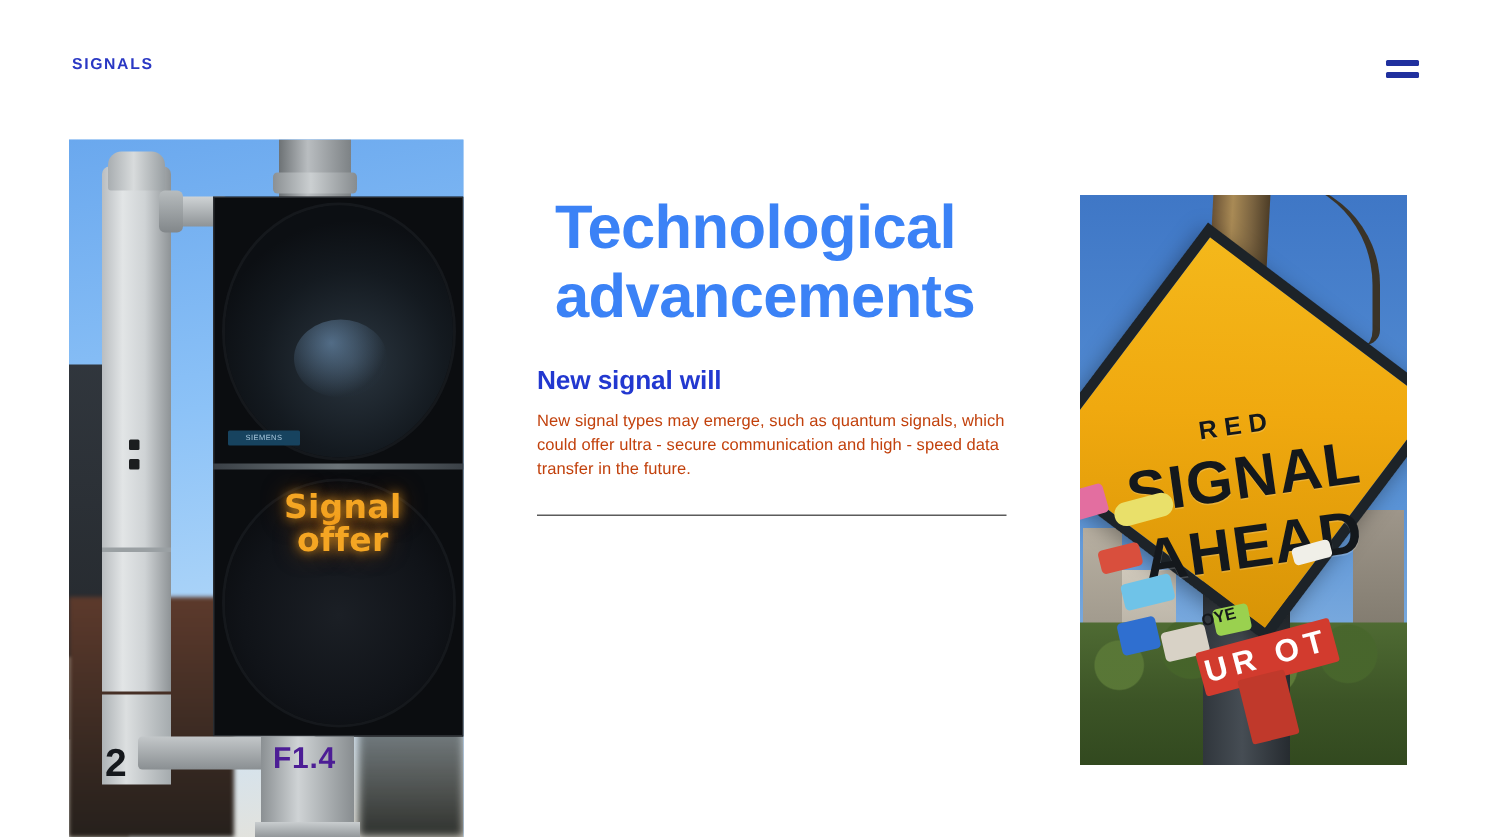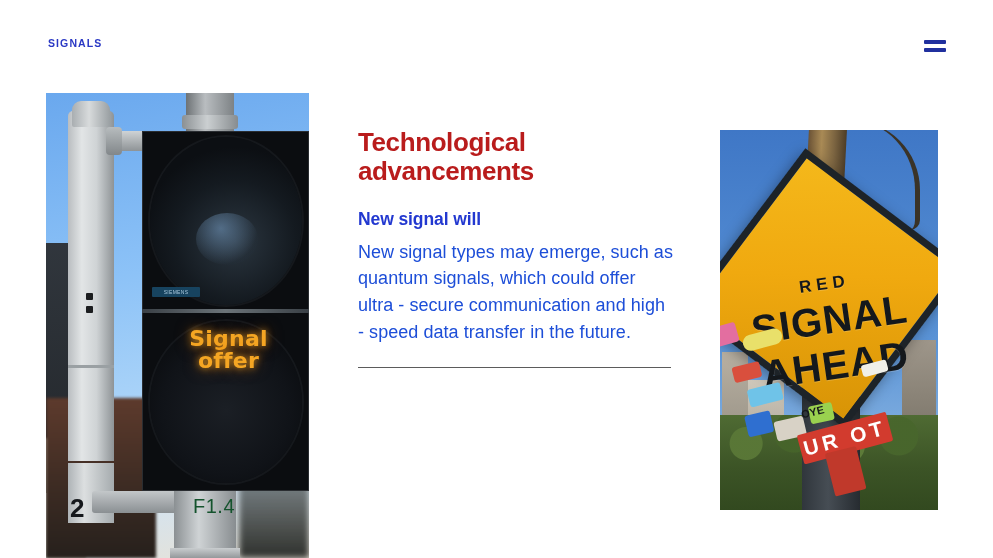--- a/index.html
+++ b/index.html
@@ -141,22 +141,22 @@
   .pl-mast-num2 {
     position:absolute; left:24px; top:400px;
     color:#15181c; font-size:26px; font-weight:700;
     font-family:"Liberation Sans", sans-serif;
   }
   .pl-mast-mid {
     position:absolute; left:128px; top:398px; width:62px; height:58px;
     background: linear-gradient(90deg,#8b9093,#cfd3d5 40%,#888d90);
   }
   .pl-mast-f14 {
-    position:absolute; left:147px; top:402px;
-    color:#14532d; font-size:20px; font-weight:400; letter-spacing:.5px;
+    position:absolute; left:136px; top:402px;
+    color:#4c1d95; font-size:20px; font-weight:700; letter-spacing:.5px;
     font-family:"Liberation Sans", sans-serif;
   }
   .pl-mast-ring {
     position:absolute; left:124px; top:455px; width:70px; height:14px;
     background: linear-gradient(180deg,#c9cdcf,#7e8386);
   }
   .pl-trees {
     position:absolute; right:0; bottom:0; width:70px; height:150px;
     background: linear-gradient(180deg, rgba(20,26,24,.1), rgba(14,18,16,.85));
     filter: blur(3px);
@@ -262,29 +262,29 @@
       radial-gradient(circle at 82% 22%, rgba(72,102,44,.95) 19px, transparent 20px);
   }
   .pr-pylon {
     position:absolute; left:82px; bottom:0; width:58px; height:190px;
     background: linear-gradient(90deg,#30363c,#464d54 45%,#262b30);
   }
 
   
   .content { position:absolute; left:358px; top:128px; width:316px; }
   .headline {
-    color:#b91c1c; font-weight:700; font-size:26px; line-height:1.13;
-    letter-spacing:-0.4px; margin-bottom:22px;
+    color:#3b82f6; font-weight:700; font-size:41px; line-height:1.13;
+    letter-spacing:-0.4px; margin-bottom:22px;margin-left:12px;
   }
   .sec-title {
     color:#2238d0; font-weight:700; font-size:17.5px; line-height:1.2;
     letter-spacing:-0.1px; margin-bottom:9px;
   }
   .sec-body {
-    color:#1d4ed8; font-size:18px; line-height:1.48; letter-spacing:.05px;
+    color:#c2410c; font-size:11px; line-height:1.48; letter-spacing:.05px;
   }
   .rule {
     width:313px; height:1px; background:#5b5b5b;
     margin:22px 0 19px 0;
   }
   .section2 { margin-top:0; }
 </style>
 </head>
 <body>
 

